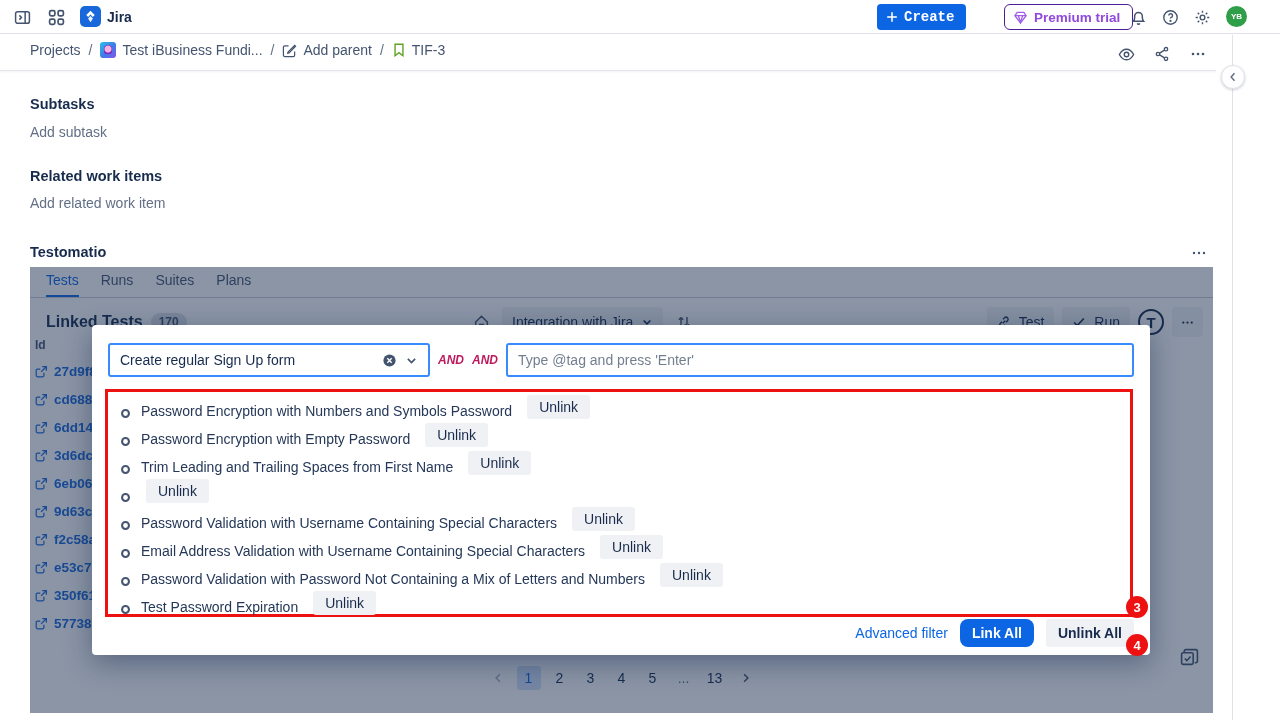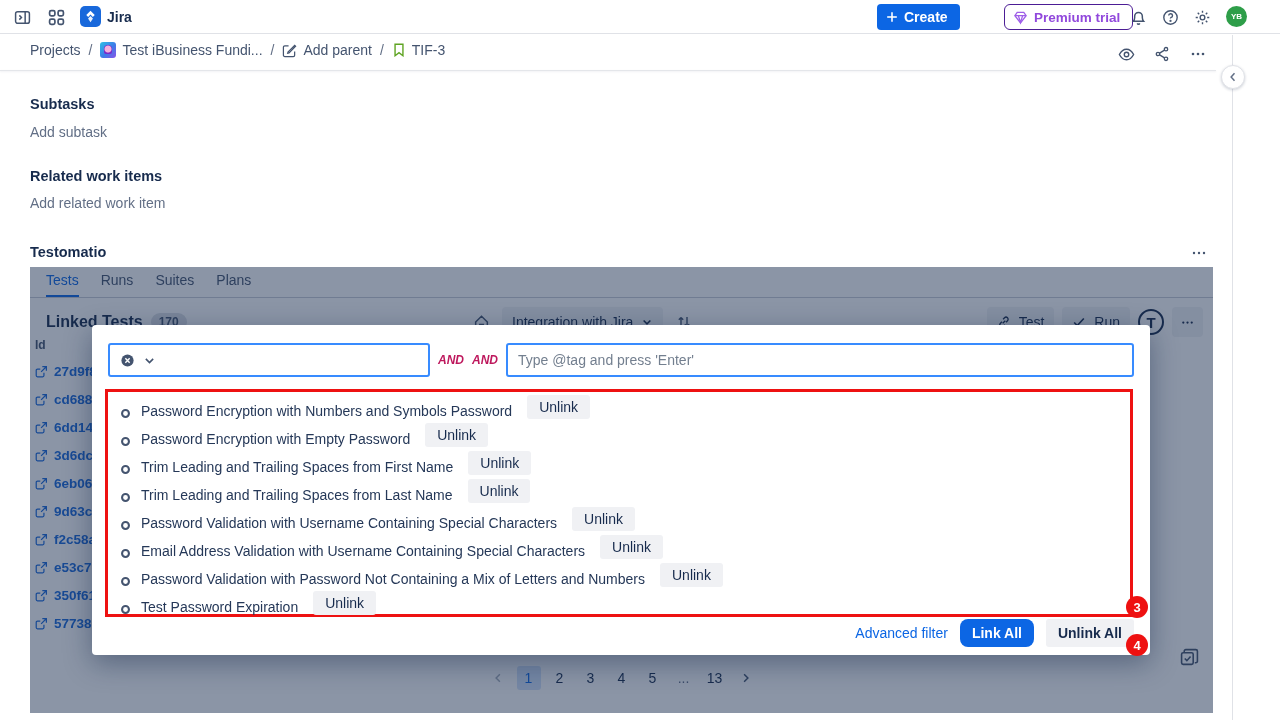--- a/index.html
+++ b/index.html
@@ -20,21 +20,21 @@
   .tb-toggle { left:10px; } .tb-grid { left:44px; }
   .tb-logo { position:absolute; left:80px; top:6px; width:21px; height:21px; border-radius:5px;
     background:#1868DB; display:flex; align-items:center; justify-content:center; }
   .tb-name { position:absolute; left:107px; top:9px; font-weight:700; font-size:14px; color:#172B4D; }
   .tb-search { position:absolute; left:310px; top:4px; width:558px; height:26px;
     border:1px solid #8590A2; border-radius:7px; background:#fff; display:flex;
     align-items:center; padding:0 8px; gap:6px; color:#626F86; }
   .tb-search input { border:none; outline:none; flex:1; font-family:inherit; font-size:14px; color:#172B4D; background:transparent; }
   .tb-search input::placeholder { color:#626F86; }
   .tb-create { position:absolute; left:877px; top:4px; height:26px; padding:0 12px 0 8px;
-    background:#0C66E4; color:#fff; border:none; border-radius:4px; font-family:Liberation Sans, sans-serif;
+    background:#0C66E4; color:#fff; border:none; border-radius:4px; font-family:Liberation Mono, monospace;
     font-size:14px; font-weight:600; display:flex; align-items:center; gap:5px; cursor:pointer; }
   .tb-premium { position:absolute; left:1004px; top:4px; height:26px; padding:0 12px 0 8px;
     background:#fff; border:1px solid #4c1d95; border-radius:6px; color:#9148DC;
     font-family:inherit; font-size:13.5px; font-weight:600; display:flex; align-items:center; gap:6px; cursor:pointer; }
   .tb-bell { left:1126px; } .tb-help { left:1158px; } .tb-gear { left:1190px; }
   .tb-avatar { position:absolute; left:1226px; top:6px; width:21px; height:21px; border-radius:50%;
     background:#2E9E49; color:#fff; font-size:8px; font-weight:700; display:flex;
     align-items:center; justify-content:center; cursor:pointer; }
 
   
@@ -471,20 +471,21 @@
       </svg>
   </span>
 
   <div class="panel-overlay"></div>
 </section>
 
 <div class="modal">
 
   <div class="filter-row">
     <div class="select sel-tests">
+      <span class="val">Create regular Sign Up form</span>
       <span class="icon">
         <svg width="15" height="15" viewBox="0 0 16 16">
             <circle cx="8" cy="8" r="6.5" fill="#44546F"></circle>
             <path d="M5.7 5.7l4.6 4.6M10.3 5.7l-4.6 4.6" stroke="#fff" stroke-width="1.5"></path>
           </svg>
       </span>
       <span class="icon">
         <svg width="13" height="13" viewBox="0 0 16 16" fill="none" stroke="#44546F" stroke-width="2">
             <path d="M3.5 6l4.5 4.5L12.5 6"></path>
           </svg>
@@ -526,21 +527,20 @@
         </span>
       <span class="test-name">Trim Leading and Trailing Spaces from First Name</span>
       <button class="unlink-btn">Unlink</button>
     </div>
     <div class="test-row">
       <span class="icon bullet">
           <svg width="11" height="11" viewBox="0 0 16 16" fill="none" stroke="currentColor" stroke-width="3">
             <circle cx="8" cy="8" r="5"></circle>
           </svg>
         </span>
-      <span class="test-name">Trim Leading and Trailing Spaces from Last Name</span>
       <button class="unlink-btn">Unlink</button>
     </div>
     <div class="test-row">
       <span class="icon bullet">
           <svg width="11" height="11" viewBox="0 0 16 16" fill="none" stroke="currentColor" stroke-width="3">
             <circle cx="8" cy="8" r="5"></circle>
           </svg>
         </span>
       <span class="test-name">Password Validation with Username Containing Special Characters</span>
       <button class="unlink-btn">Unlink</button>

